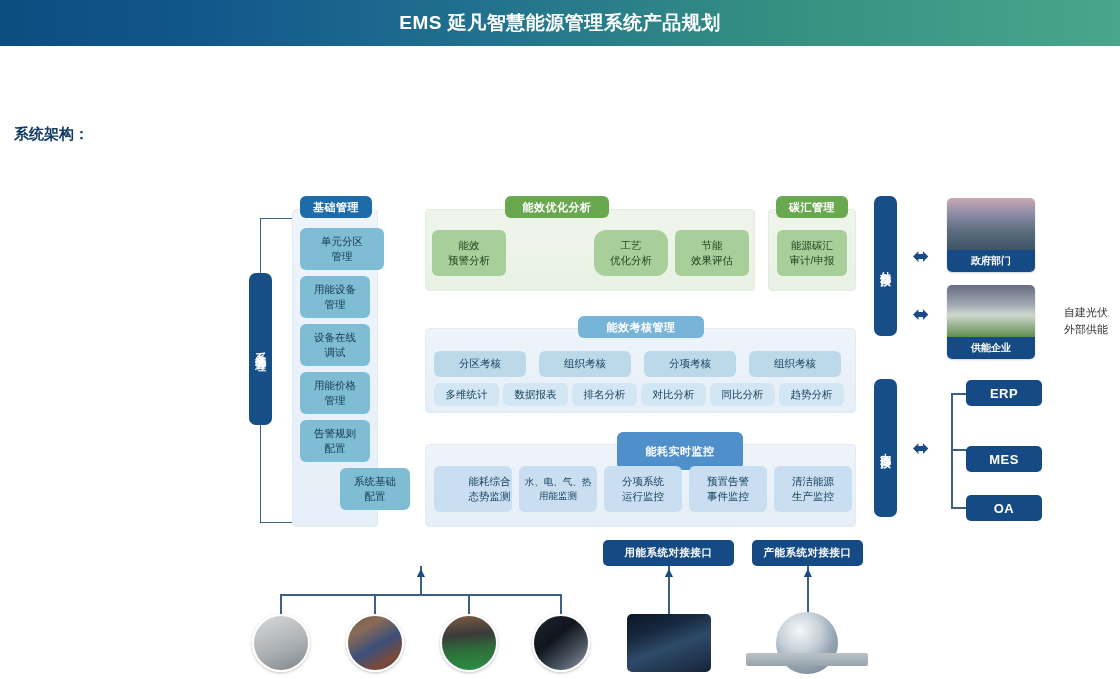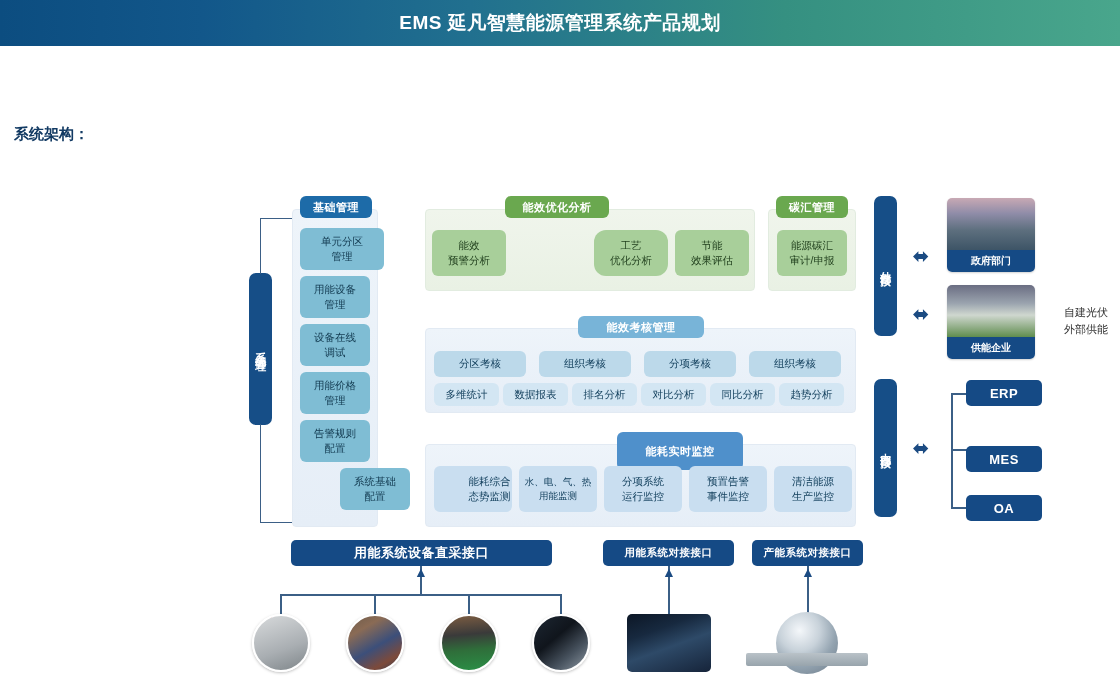--- a/index.html
+++ b/index.html
@@ -288,23 +288,20 @@
   <div class="navy" style="left:966px; top:334px; width:76px; height:26px;">
     <span>ERP</span>
   </div>
   <div class="navy" style="left:966px; top:400px; width:76px; height:26px;">
     <span>MES</span>
   </div>
   <div class="navy" style="left:966px; top:449px; width:76px; height:26px;">
     <span>OA</span>
   </div>
 
-  <div class="navy" style="left:291px; top:494px; width:261px; height:26px;">
-    <span>用能系统设备直采接口</span>
-  </div>
   <div class="navy small" style="left:603px; top:494px; width:131px; height:26px;">
     <span>用能系统对接接口</span>
   </div>
   <div class="navy small" style="left:752px; top:494px; width:111px; height:26px;">
     <span>产能系统对接接口</span>
   </div>
 
   <div class="line" style="left:420px; top:520px; width:2px; height:28px;"></div>
   <div class="line" style="left:280px; top:548px; width:282px; height:2px;"></div>
   <div class="line" style="left:280px; top:548px; width:2px; height:20px;"></div>

